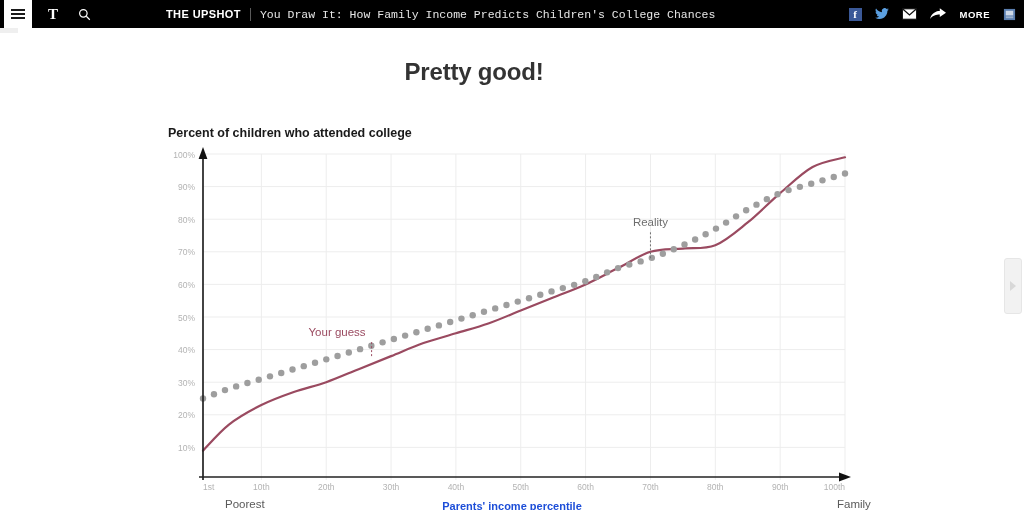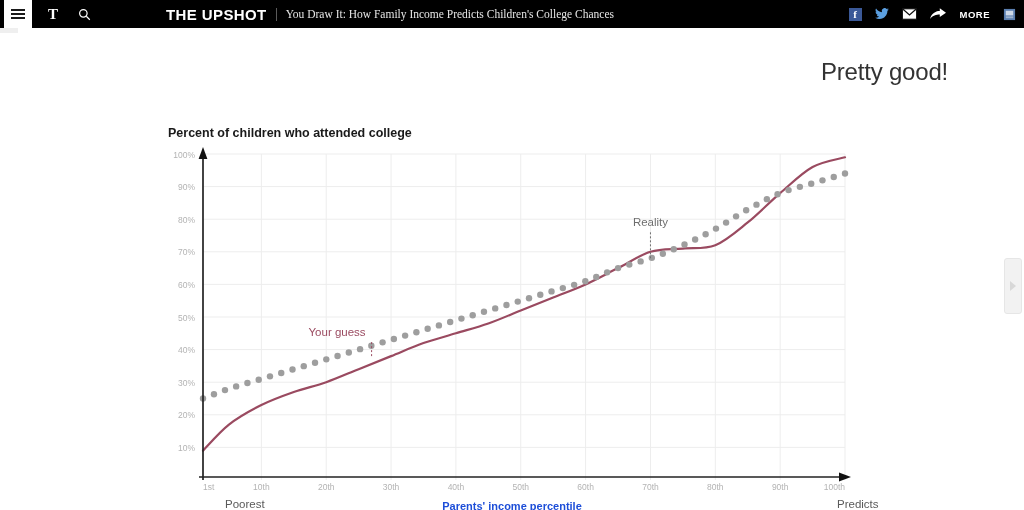--- a/index.html
+++ b/index.html
@@ -50,34 +50,34 @@
     display: flex; align-items: center; justify-content: center;
     margin-left: 6px; cursor: pointer;
   }
 
   .nav-center {
     position: absolute; left: 166px; top: 0;
     height: 28px; display: flex; align-items: center;
   }
   .section-kicker {
     color: #ffffff;
-    font-size: 15px;
+    font-size: 11px;
     font-weight: 700;
     letter-spacing: 0.4px;
     font-family: "Liberation Sans", sans-serif;
     text-align: center;
   }
   .kicker-divider {
     width: 1px; height: 13px; background: #5a5a5a;
     margin: 0 9px;
   }
   .article-title-top {
     color: #e6e6e6;
     font-size: 11.5px;
-    font-family: Liberation Serif, serif;
+    font-family: Liberation Mono, monospace;
     white-space: nowrap;
   }
 
   .nav-right {
     position: absolute; right: 8px; top: 0;
     height: 28px; display: flex; align-items: center; gap: 13px;
   }
   .share-icon { cursor: pointer; display: flex; align-items: center; }
   .fb-tile {
     width: 13px; height: 13px; background: #3b5998;
@@ -97,22 +97,22 @@
     width: 1024px; height: 5px; background: #ffffff;
   }
   .substrip::before {
     content: ""; position: absolute; left: 0; top: 0;
     width: 18px; height: 5px; background: #efefef;
   }
 
   
   .headline {
     position: absolute; top: 58px; left: 0; width: 948px;
-    text-align: right;
-    font-size: 24px; font-weight: 400; color: #333333;
+    text-align: center;
+    font-size: 24px; font-weight: 700; color: #333333;
     font-family: "Liberation Sans", sans-serif;
     letter-spacing: -0.2px;
   }
 
   
   .chart-wrap {
     position: absolute; left: 0; top: 16px; width: 948px; height: 510px;
   }
   .chart-subtitle {
     position: absolute; left: 168px; top: 110px;
@@ -337,20 +337,20 @@
 
       <line x1="203" y1="464" x2="203" y2="140" stroke="#222222" stroke-width="1.7"></line>
       <polygon points="203,131 198.6,143 207.4,143" fill="#111111"></polygon>
 
       <line x1="199" y1="461" x2="840" y2="461" stroke="#222222" stroke-width="1.7"></line>
       <polygon points="851,461 839,456.6 839,465.4" fill="#111111"></polygon>
     </svg>
 
     <div class="axis-label-x">Parents' income percentile</div>
     <div class="corner-label corner-left">Poorest</div>
-    <div class="corner-label corner-right">Predicts</div>
+    <div class="corner-label corner-right">Family</div>
   </div>
 
   <div class="edge-tab">
     <span class="tri"></span>
   </div>
 
 </div>
 
 </body></html>

